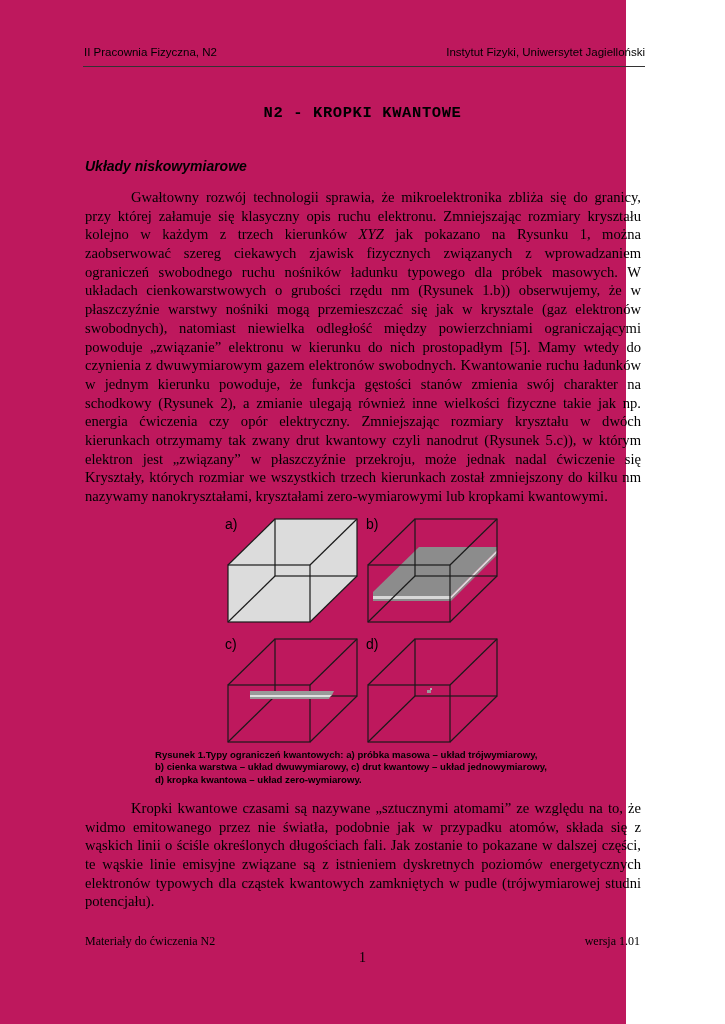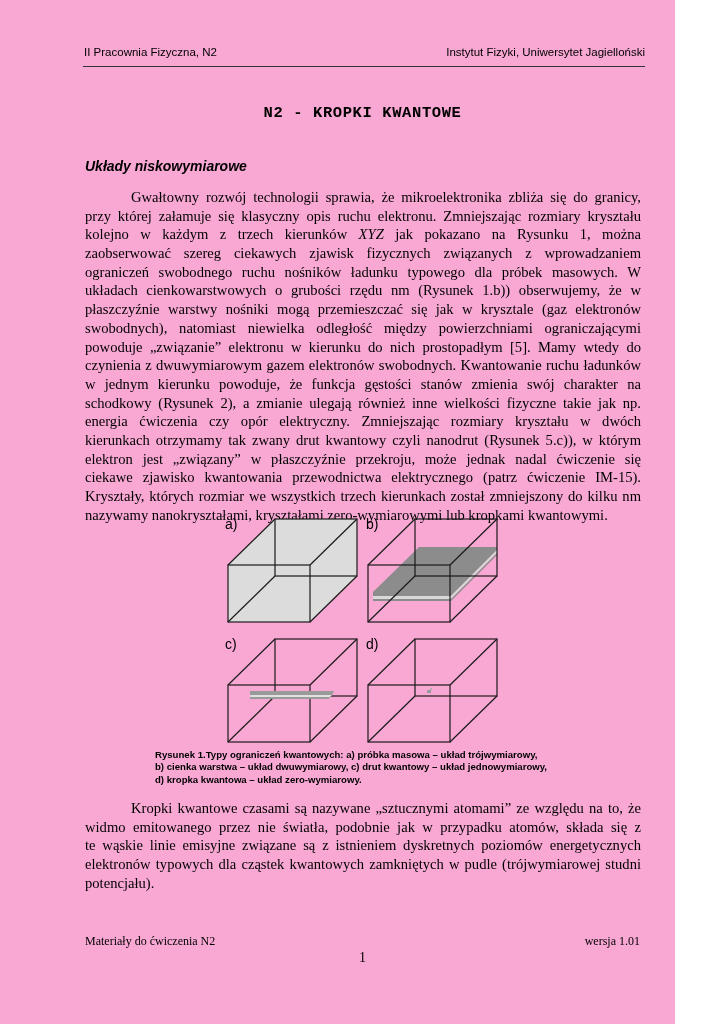--- a/index.html
+++ b/index.html
@@ -1,17 +1,17 @@
 <!DOCTYPE html>
 <html><head>
   <meta charset="utf-8">
   <style>
     html, body { margin: 0; padding: 0; background: #ffffff; }
     body { width: 725px; height: 1024px; position: relative; overflow: hidden; color: #000; }
-    .page { position: absolute; left: 0; top: 0; width: 675px; height: 1024px; background: #f9a8d4; }
+    .page { position: absolute; left: 0; top: 0; width: 626px; height: 1024px; background: #be185d; }
 
     .hdr { position: absolute; left: 83px; top: 44px; width: 562px; height: 22px; border-bottom: 1px solid #333;
            font-family: "Liberation Sans", sans-serif; font-size: 11.5px; }
     .hdr .l { position: absolute; left: 1px; top: 2px; }
     .hdr .r { position: absolute; right: 0; top: 2px; }
 
     .title { position: absolute; left: 0; width: 725px; top: 104px; text-align: center;
              font-family: Liberation Mono, monospace; font-weight: bold; font-size: 15.5px; letter-spacing: 0.6px; }
 
     .section { position: absolute; left: 85px; top: 158px; font-family: "Liberation Sans", sans-serif;
@@ -63,21 +63,20 @@
     <span class="ln">układach cienkowarstwowych o grubości rzędu nm (Rysunek 1.b)) obserwujemy, że w</span>
     <span class="ln">płaszczyźnie warstwy nośniki mogą przemieszczać się jak w krysztale (gaz elektronów</span>
     <span class="ln">swobodnych), natomiast niewielka odległość między powierzchniami ograniczającymi</span>
     <span class="ln">powoduje „związanie” elektronu w kierunku do nich prostopadłym [5]. Mamy wtedy do</span>
     <span class="ln">czynienia z dwuwymiarowym gazem elektronów swobodnych. Kwantowanie ruchu ładunków</span>
     <span class="ln">w jednym kierunku powoduje, że funkcja gęstości stanów zmienia swój charakter na</span>
     <span class="ln">schodkowy (Rysunek 2), a zmianie ulegają również inne wielkości fizyczne takie jak np.</span>
     <span class="ln">energia ćwiczenia czy opór elektryczny. Zmniejszając rozmiary kryształu w dwóch</span>
     <span class="ln">kierunkach otrzymamy tak zwany drut kwantowy czyli nanodrut (Rysunek 5.c)), w którym</span>
     <span class="ln">elektron jest „związany” w płaszczyźnie przekroju, może jednak nadal ćwiczenie się</span>
-    <span class="ln">ciekawe zjawisko kwantowania przewodnictwa elektrycznego (patrz ćwiczenie IM-15).</span>
     <span class="ln">Kryształy, których rozmiar we wszystkich trzech kierunkach został zmniejszony do kilku nm</span>
     <span class="ln last">nazywamy nanokryształami, kryształami zero-wymiarowymi lub kropkami kwantowymi.</span>
   </div>
 
   <div class="figure">
     <svg width="310" height="240" viewBox="0 0 310 240">
 
       <g transform="translate(18,9)">
         <polygon class="fill-bulk" points="0,46 47,0 129,0 129,57 82,103 0,103" stroke="none" fill="#dcdcdc"></polygon>
         <g class="edges" fill="none" stroke-width="1.2" stroke="#1a1a1a">
@@ -139,20 +138,21 @@
 
   <div class="caption">
     <span class="ln">Rysunek 1.Typy ograniczeń kwantowych: a) próbka masowa – układ trójwymiarowy,</span>
     <span class="ln">b) cienka warstwa – układ dwuwymiarowy, c) drut kwantowy – układ jednowymiarowy,</span>
     <span class="ln">d) kropka kwantowa – układ zero-wymiarowy.</span>
   </div>
 
   <div class="para p2">
     <span class="ln indent">Kropki kwantowe czasami są nazywane „sztucznymi atomami” ze względu na to, że</span>
     <span class="ln">widmo emitowanego przez nie światła, podobnie jak w przypadku atomów, składa się z</span>
+    <span class="ln">wąskich linii o ściśle określonych długościach fali. Jak zostanie to pokazane w dalszej części,</span>
     <span class="ln">te wąskie linie emisyjne związane są z istnieniem dyskretnych poziomów energetycznych</span>
     <span class="ln">elektronów typowych dla cząstek kwantowych zamkniętych w pudle (trójwymiarowej studni</span>
     <span class="ln last">potencjału).</span>
   </div>
 
   <div class="footer">
     <span class="l">Materiały do ćwiczenia N2</span>
     <span class="r">wersja 1.01</span>
   </div>
   <div class="pagenum">1</div>

